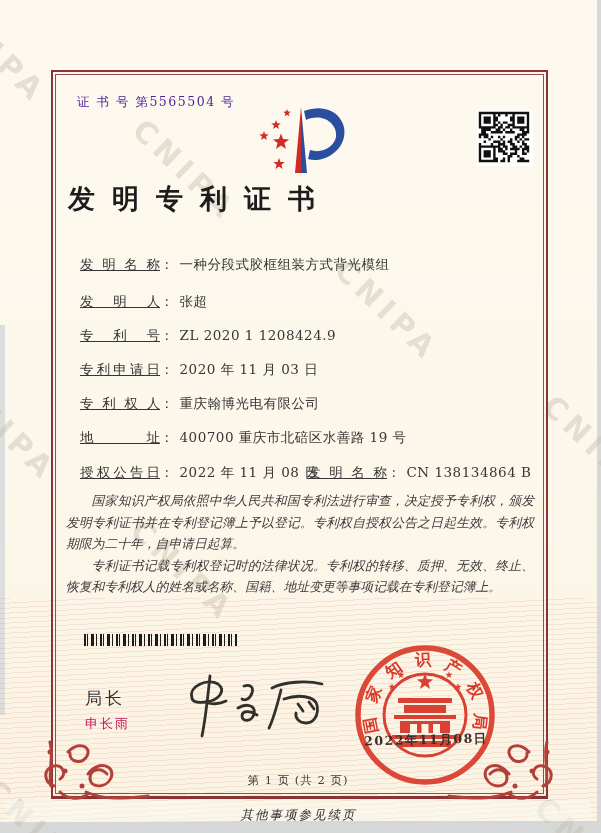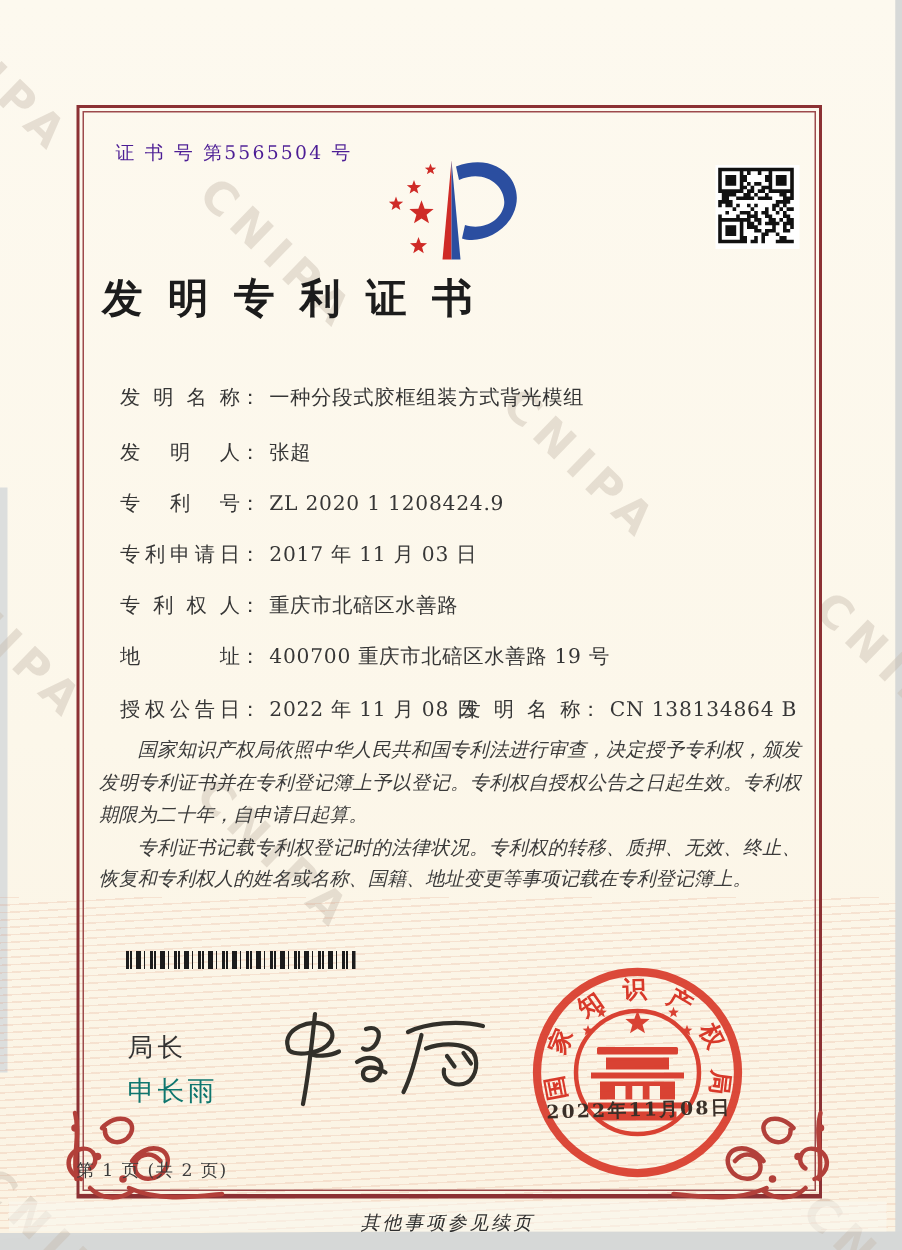--- a/index.html
+++ b/index.html
@@ -16,39 +16,39 @@
     background:repeating-linear-gradient(177deg,rgba(222,148,118,0.20) 0 1px,rgba(255,255,255,0) 1px 5px);}
   .frame{position:absolute;left:51px;top:70px;width:493px;height:724px;
     border:2.5px solid #8c3134;border-bottom-width:3.5px;z-index:2;}
   .frame-inner{position:absolute;left:2px;top:2px;right:2px;bottom:2px;border:1px solid #9d4a4c;}
   .band-below{position:absolute;left:6px;top:801px;width:585px;height:20px;background:rgba(250,247,240,0.55);z-index:2;}
   .content{position:absolute;left:0;top:0;width:601px;height:833px;z-index:3;}
   .certno{position:absolute;left:77px;top:94px;font-size:12.5px;letter-spacing:1.5px;color:#4c1d95;}
   .title{position:absolute;left:51px;top:181px;width:494px;text-align:left;
     font-size:27px;font-weight:700;color:#1c1c1c;letter-spacing:17px;text-indent:17px;}
   .frow{position:absolute;left:80px;font-size:13.5px;color:#363636;white-space:nowrap;}
-  .flabel{display:inline-block;width:80px;text-align:justify;text-align-last:justify;vertical-align:top;}
+  .flabel{display:inline-block;width:80px;text-align:justify;text-align-last:justify;vertical-align:top;text-decoration:underline;}
   .fcolon{display:inline-block;}
   .fval{margin-left:6px;letter-spacing:0.5px;}
   .fgroup2{position:absolute;left:227px;top:0;}
   .legal{position:absolute;left:66px;top:490px;width:468px;color:#3b3b3b;}
   .legal p{margin:0;font-size:12.8px;line-height:21.5px;text-indent:2em;
     text-align:justify;font-style:italic;}
   .barcode{position:absolute;left:84px;top:634px;width:153px;height:12px;
     background:repeating-linear-gradient(90deg,#1c1c1c 0 2px,transparent 2px 3px,#1c1c1c 3px 4px,transparent 4px 7px,#1c1c1c 7px 10px,transparent 10px 12px,#1c1c1c 12px 13px,transparent 13px 16px);}
   .sig-title{position:absolute;left:85px;top:687px;font-family:"DejaVu Sans","Liberation Sans",sans-serif;
     font-size:17px;letter-spacing:3px;color:#333;}
   .sig-name{position:absolute;left:85px;top:715px;font-family:"DejaVu Sans","Liberation Sans",sans-serif;
-    font-size:18px;letter-spacing:2px;color:#0f766e;}
+    font-size:13px;letter-spacing:2px;color:#be185d;}
   .signature{position:absolute;left:180px;top:672px;}
   .seal{position:absolute;left:352px;top:642px;z-index:4;}
   .seal-date{position:absolute;left:358px;top:732px;width:136px;text-align:center;
     font-size:12.5px;font-weight:700;color:#3a2f28;letter-spacing:1.5px;
     transform:rotate(-1.5deg);z-index:5;white-space:nowrap;}
-  .pageno{position:absolute;left:51px;top:773px;width:494px;text-align:left;
+  .pageno{position:absolute;left:51px;top:773px;width:494px;text-align:center;
     font-size:11.5px;color:#3c3c3c;letter-spacing:1px;}
   .note{position:absolute;left:6px;top:807px;width:585px;text-align:center;
     font-size:12.5px;font-style:italic;color:#2e2e2e;letter-spacing:2px;z-index:4;}
   .ornament{position:absolute;z-index:3;}
   .qr{position:absolute;left:477px;top:110px;width:56px;height:56px;background:#fff;padding:0;}
 </style>
 </head>
 <body>
 
 <div class="page"></div>
@@ -120,24 +120,24 @@
   <div class="frow" style="top:256px;">
     <span class="flabel">发明名称</span><span class="fcolon">：</span><span class="fval">一种分段式胶框组装方式背光模组</span>
   </div>
   <div class="frow" style="top:293px;">
     <span class="flabel">发明人</span><span class="fcolon">：</span><span class="fval">张超</span>
   </div>
   <div class="frow" style="top:327px;">
     <span class="flabel">专利号</span><span class="fcolon">：</span><span class="fval">ZL 2020 1 1208424.9</span>
   </div>
   <div class="frow" style="top:361px;">
-    <span class="flabel">专利申请日</span><span class="fcolon">：</span><span class="fval">2017 年 11 月 03 日</span>
+    <span class="flabel">专利申请日</span><span class="fcolon">：</span><span class="fval">2020 年 11 月 03 日</span>
   </div>
   <div class="frow" style="top:395px;">
-    <span class="flabel">专利权人</span><span class="fcolon">：</span><span class="fval">重庆市北碚区水善路</span>
+    <span class="flabel">专利权人</span><span class="fcolon">：</span><span class="fval">重庆翰博光电有限公司</span>
   </div>
   <div class="frow" style="top:429px;">
     <span class="flabel">地址</span><span class="fcolon">：</span><span class="fval">400700 重庆市北碚区水善路 19 号</span>
   </div>
   <div class="frow" style="top:464px;">
     <span class="flabel">授权公告日</span><span class="fcolon">：</span><span class="fval">2022 年 11 月 08 日</span>
     <span class="fgroup2">
       <span class="flabel">发明名称</span><span class="fcolon">：</span><span class="fval">CN 138134864 B</span>
     </span>
   </div>

